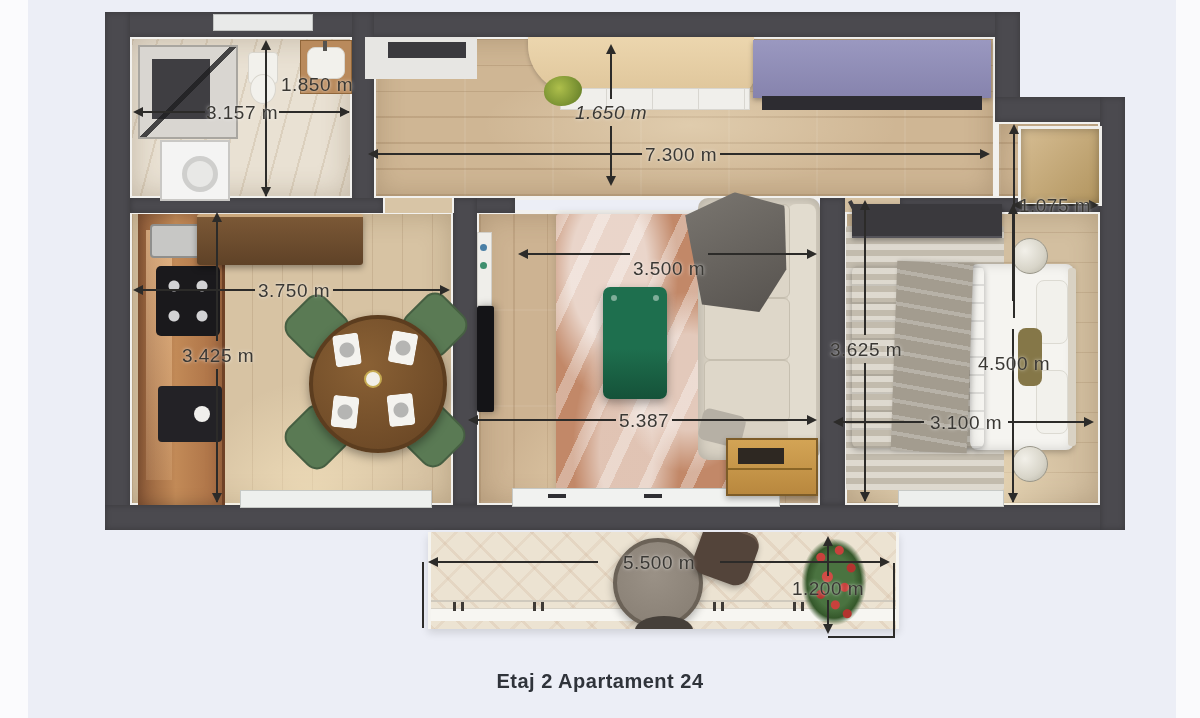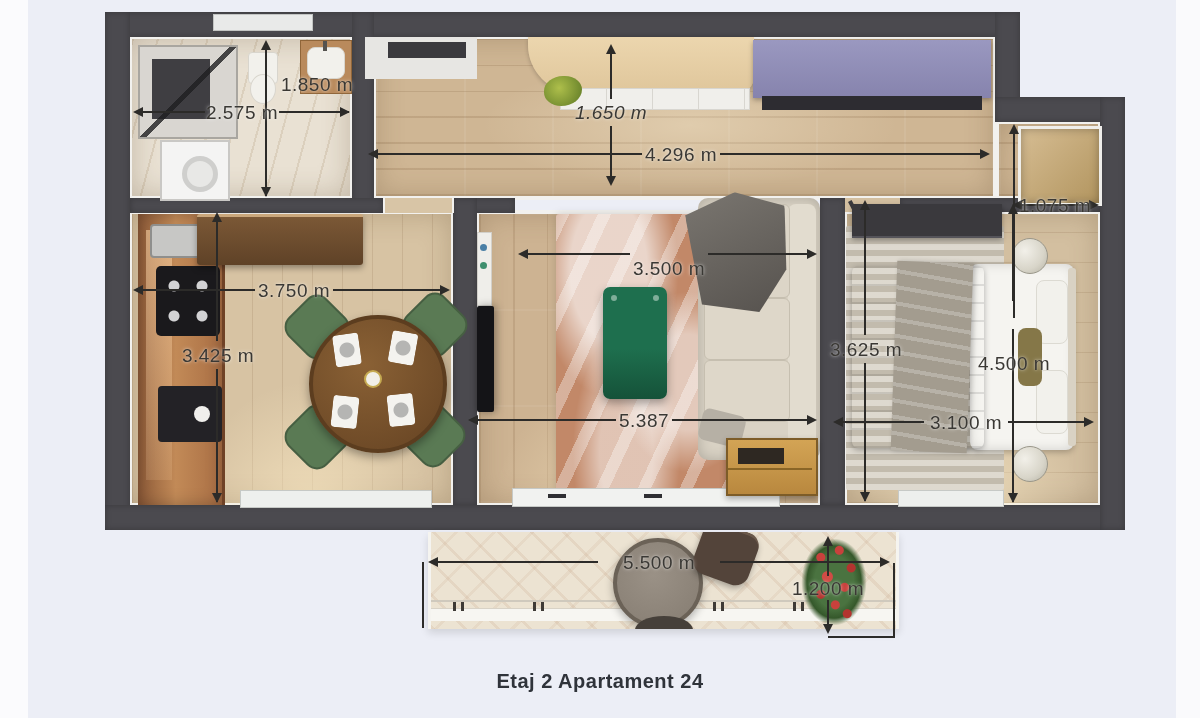--- a/index.html
+++ b/index.html
@@ -234,33 +234,33 @@
 
   <div class="lv" style="left:265px;top:42px;height:154px;"></div>
   <div class="ar u" style="left:261px;top:40px;"></div>
   <div class="ar d" style="left:261px;top:187px;"></div>
   <div class="dim" style="left:317px;top:84px;">1.850 m</div>
 
   <div class="lh" style="left:135px;top:111px;width:70px;"></div>
   <div class="lh" style="left:279px;top:111px;width:70px;"></div>
   <div class="ar l" style="left:133px;top:107px;"></div>
   <div class="ar r" style="left:340px;top:107px;"></div>
-  <div class="dim" style="left:242px;top:112px;">2.575 m</div>
+  <div class="dim" style="left:242px;top:112px;">3.157 m</div>
 
   <div class="lv" style="left:610px;top:46px;height:53px;"></div>
   <div class="lv" style="left:610px;top:126px;height:58px;"></div>
   <div class="ar u" style="left:606px;top:44px;"></div>
   <div class="ar d" style="left:606px;top:176px;"></div>
   <div class="dim" style="left:611px;top:112px;font-style:italic;">1.650 m</div>
 
   <div class="lh" style="left:370px;top:153px;width:272px;"></div>
   <div class="lh" style="left:720px;top:153px;width:268px;"></div>
   <div class="ar l" style="left:368px;top:149px;"></div>
   <div class="ar r" style="left:980px;top:149px;"></div>
-  <div class="dim" style="left:681px;top:154px;">4.296 m</div>
+  <div class="dim" style="left:681px;top:154px;">7.300 m</div>
 
   <div class="lh" style="left:520px;top:253px;width:110px;"></div>
   <div class="lh" style="left:708px;top:253px;width:107px;"></div>
   <div class="ar l" style="left:518px;top:249px;"></div>
   <div class="ar r" style="left:807px;top:249px;"></div>
   <div class="dim" style="left:669px;top:268px;">3.500 m</div>
 
   <div class="lh" style="left:470px;top:419px;width:146px;"></div>
   <div class="lh" style="left:672px;top:419px;width:143px;"></div>
   <div class="ar l" style="left:468px;top:415px;"></div>

